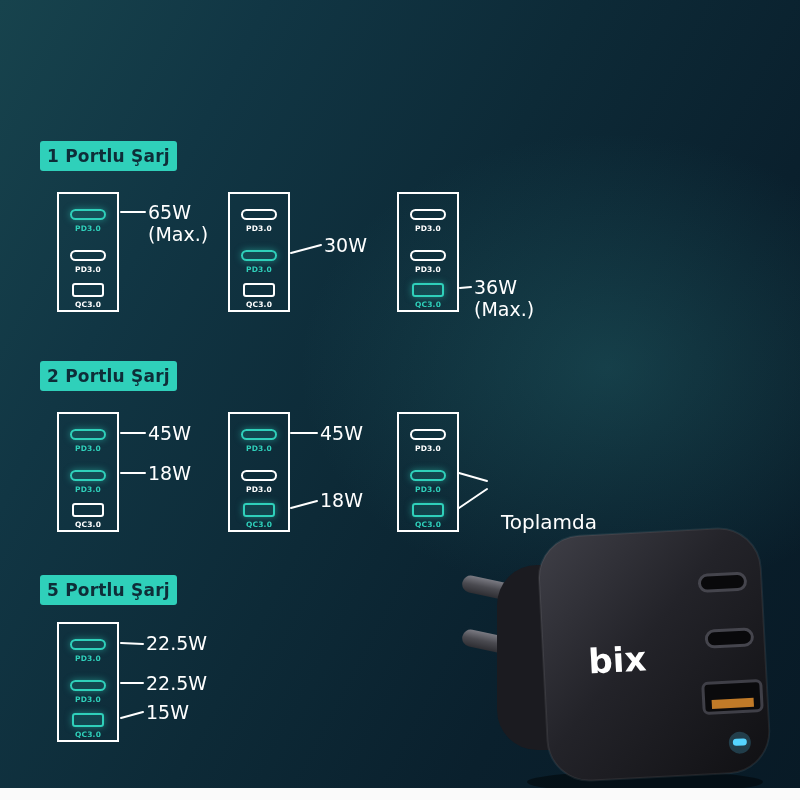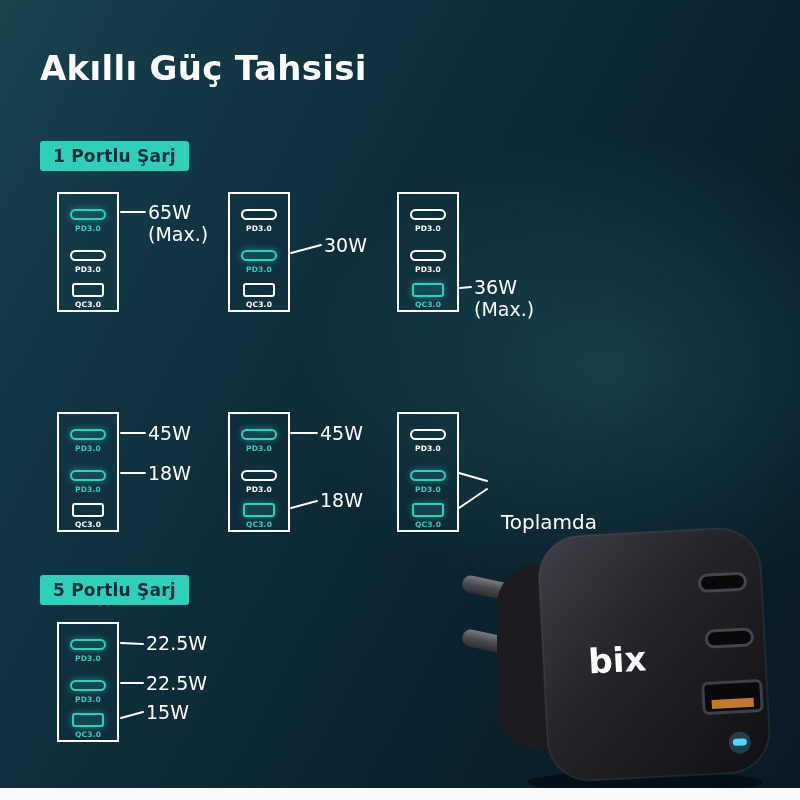--- a/index.html
+++ b/index.html
@@ -5,21 +5,21 @@
   html,body{margin:0;padding:0;background:#06141d;}
   .canvas{
     position:relative;width:800px;height:800px;overflow:hidden;
     font-family:"DejaVu Sans","Liberation Sans",sans-serif;
     background:
       radial-gradient(55% 42% at 76% 46%, rgba(45,124,128,0.32), rgba(45,124,128,0) 70%),
       linear-gradient(118deg,#17434d 0%,#113644 22%,#0d2a37 48%,#0a202d 72%,#081a26 100%);
   }
   .title{position:absolute;left:40px;top:48px;font-size:34px;font-weight:800;color:#ffffff;letter-spacing:.3px;}
   .pill{position:absolute;background:var(--accent,#2fd0ba);color:#0e2d38;font-size:17px;font-weight:700;
-        padding:5px 13px;border-radius:3px;letter-spacing:.2px;}
+        padding:5px 7px;border-radius:3px;letter-spacing:.2px;}
   .diagram{position:absolute;width:62px;height:120px;border:2px solid #ffffff;border-radius:0;box-sizing:border-box;}
   .port-c{position:absolute;left:50%;transform:translateX(-50%);width:36px;height:11px;border:2px solid #ffffff;
           border-radius:6px;box-sizing:border-box;}
   .port-a{position:absolute;left:50%;transform:translateX(-50%);width:32px;height:14px;border:2px solid #ffffff;
           border-radius:3px;box-sizing:border-box;}
   .port-c.active,.port-a.active{border-color:var(--accent,#2fd0ba);background:rgba(47,208,186,.15);
           box-shadow:0 0 7px rgba(47,208,186,.5);}
   .port-label{position:absolute;left:0;width:100%;text-align:center;font-size:7.5px;font-weight:600;color:#ffffff;letter-spacing:.2px;}
   .port-label.active{color:var(--accent,#2fd0ba);}
   .pos-c1{top:15px}.pos-l1{top:30px}.pos-c2{top:56px}.pos-l2{top:71px}.pos-a{top:89px}.pos-l3{top:106px}
@@ -28,23 +28,23 @@
   .callout.big{font-size:20px;line-height:27px;text-align:center;margin-top:48px;}
   .connectors{position:absolute;left:0;top:0;pointer-events:none;}
   .product{position:absolute;left:445px;top:520px;}
   .bottom-strip{position:absolute;left:0;bottom:0;width:800px;height:12px;background:#fafafa;}
 </style>
 </head>
 <body>
 
 <div class="canvas">
 
-  <div class="title">Akıllı Güç Tahsisi</div>
 
   <div class="pill" style="left:40px;top:141px">1 Portlu Şarj</div>
+  <div class="pill" style="left:40px;top:361px">2 Portlu Şarj</div>
   <div class="pill" style="left:40px;top:575px">5 Portlu Şarj</div>
 
   <div class="diagram" style="left:57px;top:192px">
     <div class="port-c pos-c1 active"></div>
     <div class="port-label pos-l1 active">PD3.0</div>
     <div class="port-c pos-c2"></div>
     <div class="port-label pos-l2">PD3.0</div>
     <div class="port-a pos-a"></div>
     <div class="port-label pos-l3">QC3.0</div>
   </div>

